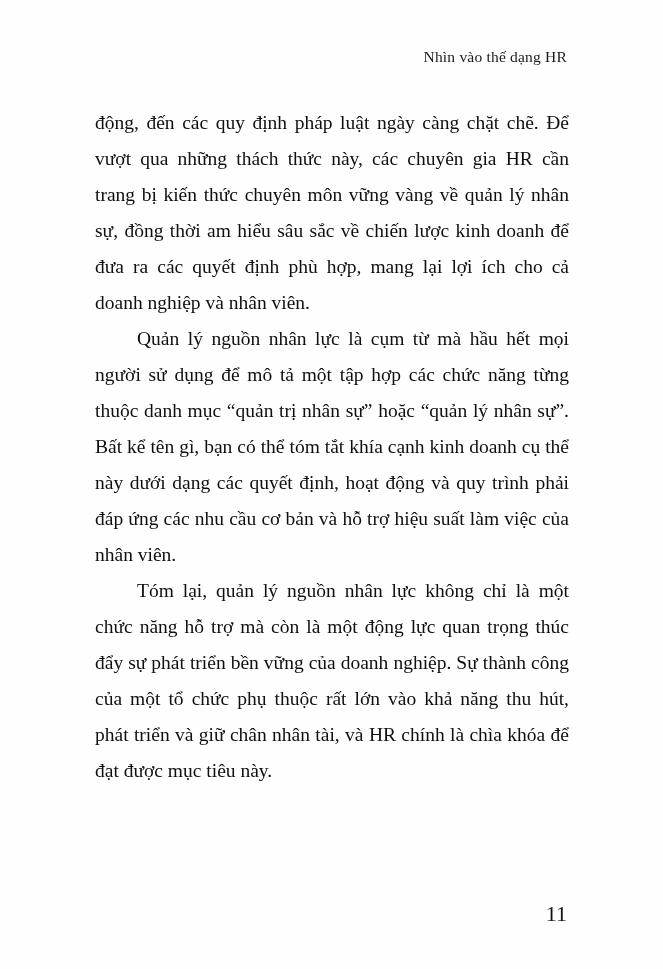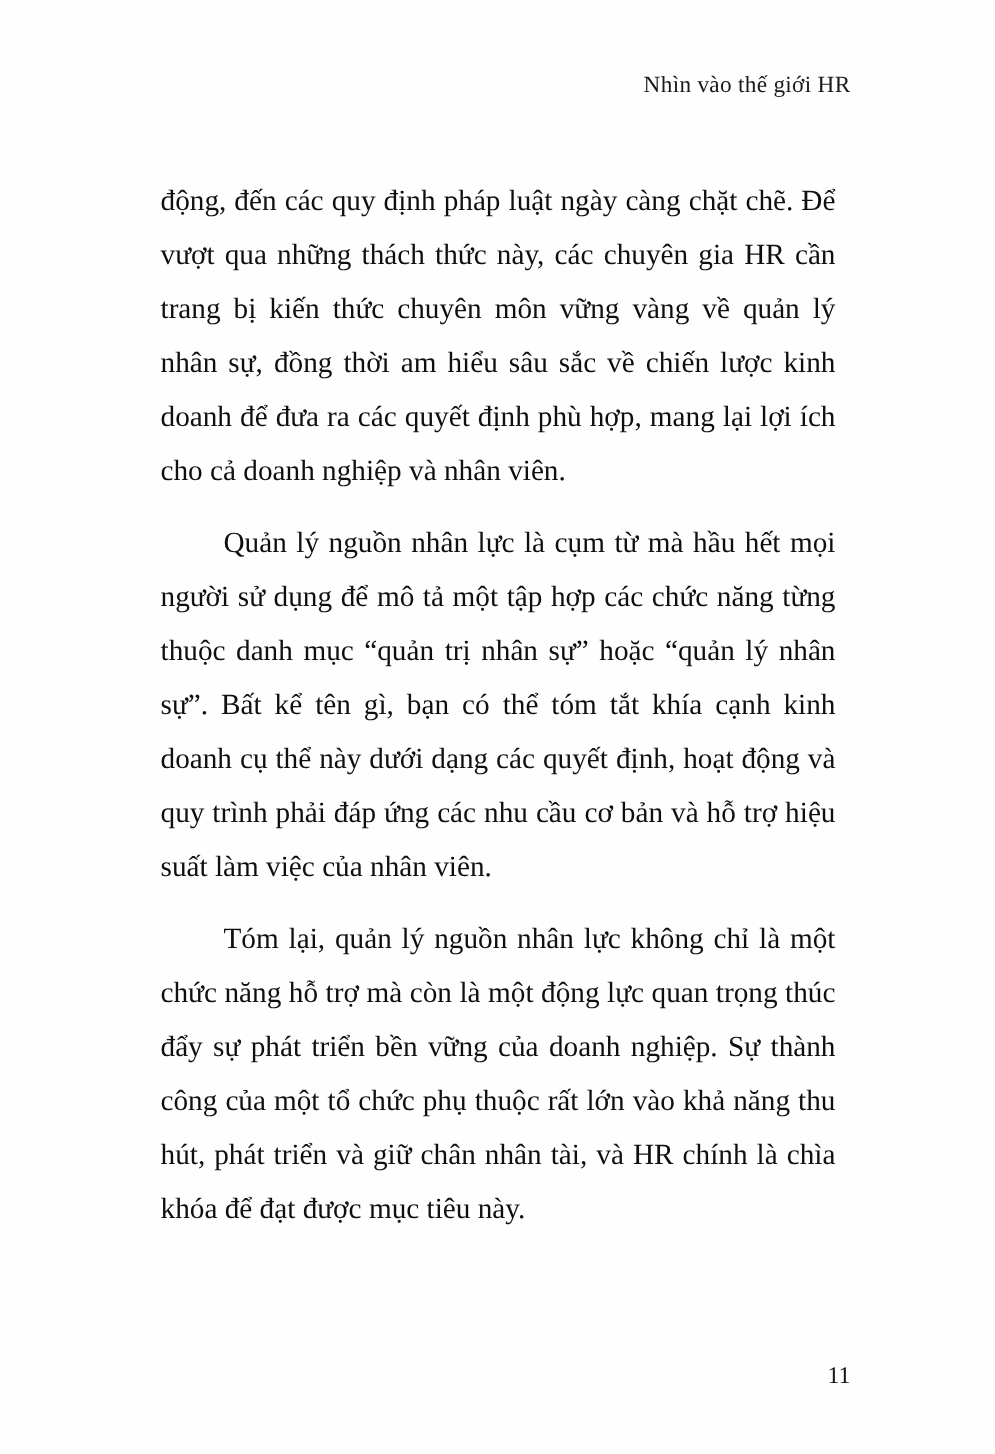--- a/index.html
+++ b/index.html
@@ -39,40 +39,40 @@
     left: 95px;
     top: 105px;
     width: 474px;
     font-size: 19.5px;
     line-height: 36px;
     text-align: justify;
     text-justify: inter-word;
     color: #100f0f;
   }
   .body-text p {
-    margin: 12px;
+    margin: 0;
   }
   .body-text p.indent {
     text-indent: 42px;
   }
   .folio {
     position: absolute;
     right: 96px;
     bottom: 42px;
-    font-size: 16px;
+    font-size: 22px;
     color: #131313;
     font-family: "Liberation Serif", serif;
   }
 </style>
 </head>
 <body>
 
 <div class="page">
 
-  <div class="running-head">Nhìn vào thế giới HR</div>
+  <div class="running-head">Nhìn vào thế dạng HR</div>
 
   <div class="body-text">
     <p>động, đến các quy định pháp luật ngày càng chặt chẽ. Để vượt qua những thách thức này, các chuyên gia HR cần trang bị kiến thức chuyên môn vững vàng về quản lý nhân sự, đồng thời am hiểu sâu sắc về chiến lược kinh doanh để đưa ra các quyết định phù hợp, mang lại lợi ích cho cả doanh nghiệp và nhân viên.</p>
     <p class="indent">Quản lý nguồn nhân lực là cụm từ mà hầu hết mọi người sử dụng để mô tả một tập hợp các chức năng từng thuộc danh mục “quản trị nhân sự” hoặc “quản lý nhân sự”. Bất kể tên gì, bạn có thể tóm tắt khía cạnh kinh doanh cụ thể này dưới dạng các quyết định, hoạt động và quy trình phải đáp ứng các nhu cầu cơ bản và hỗ trợ hiệu suất làm việc của nhân viên.</p>
     <p class="indent">Tóm lại, quản lý nguồn nhân lực không chỉ là một chức năng hỗ trợ mà còn là một động lực quan trọng thúc đẩy sự phát triển bền vững của doanh nghiệp. Sự thành công của một tổ chức phụ thuộc rất lớn vào khả năng thu hút, phát triển và giữ chân nhân tài, và HR chính là chìa khóa để đạt được mục tiêu này.</p>
   </div>
 
   <div class="folio">11</div>
 
 </div>

